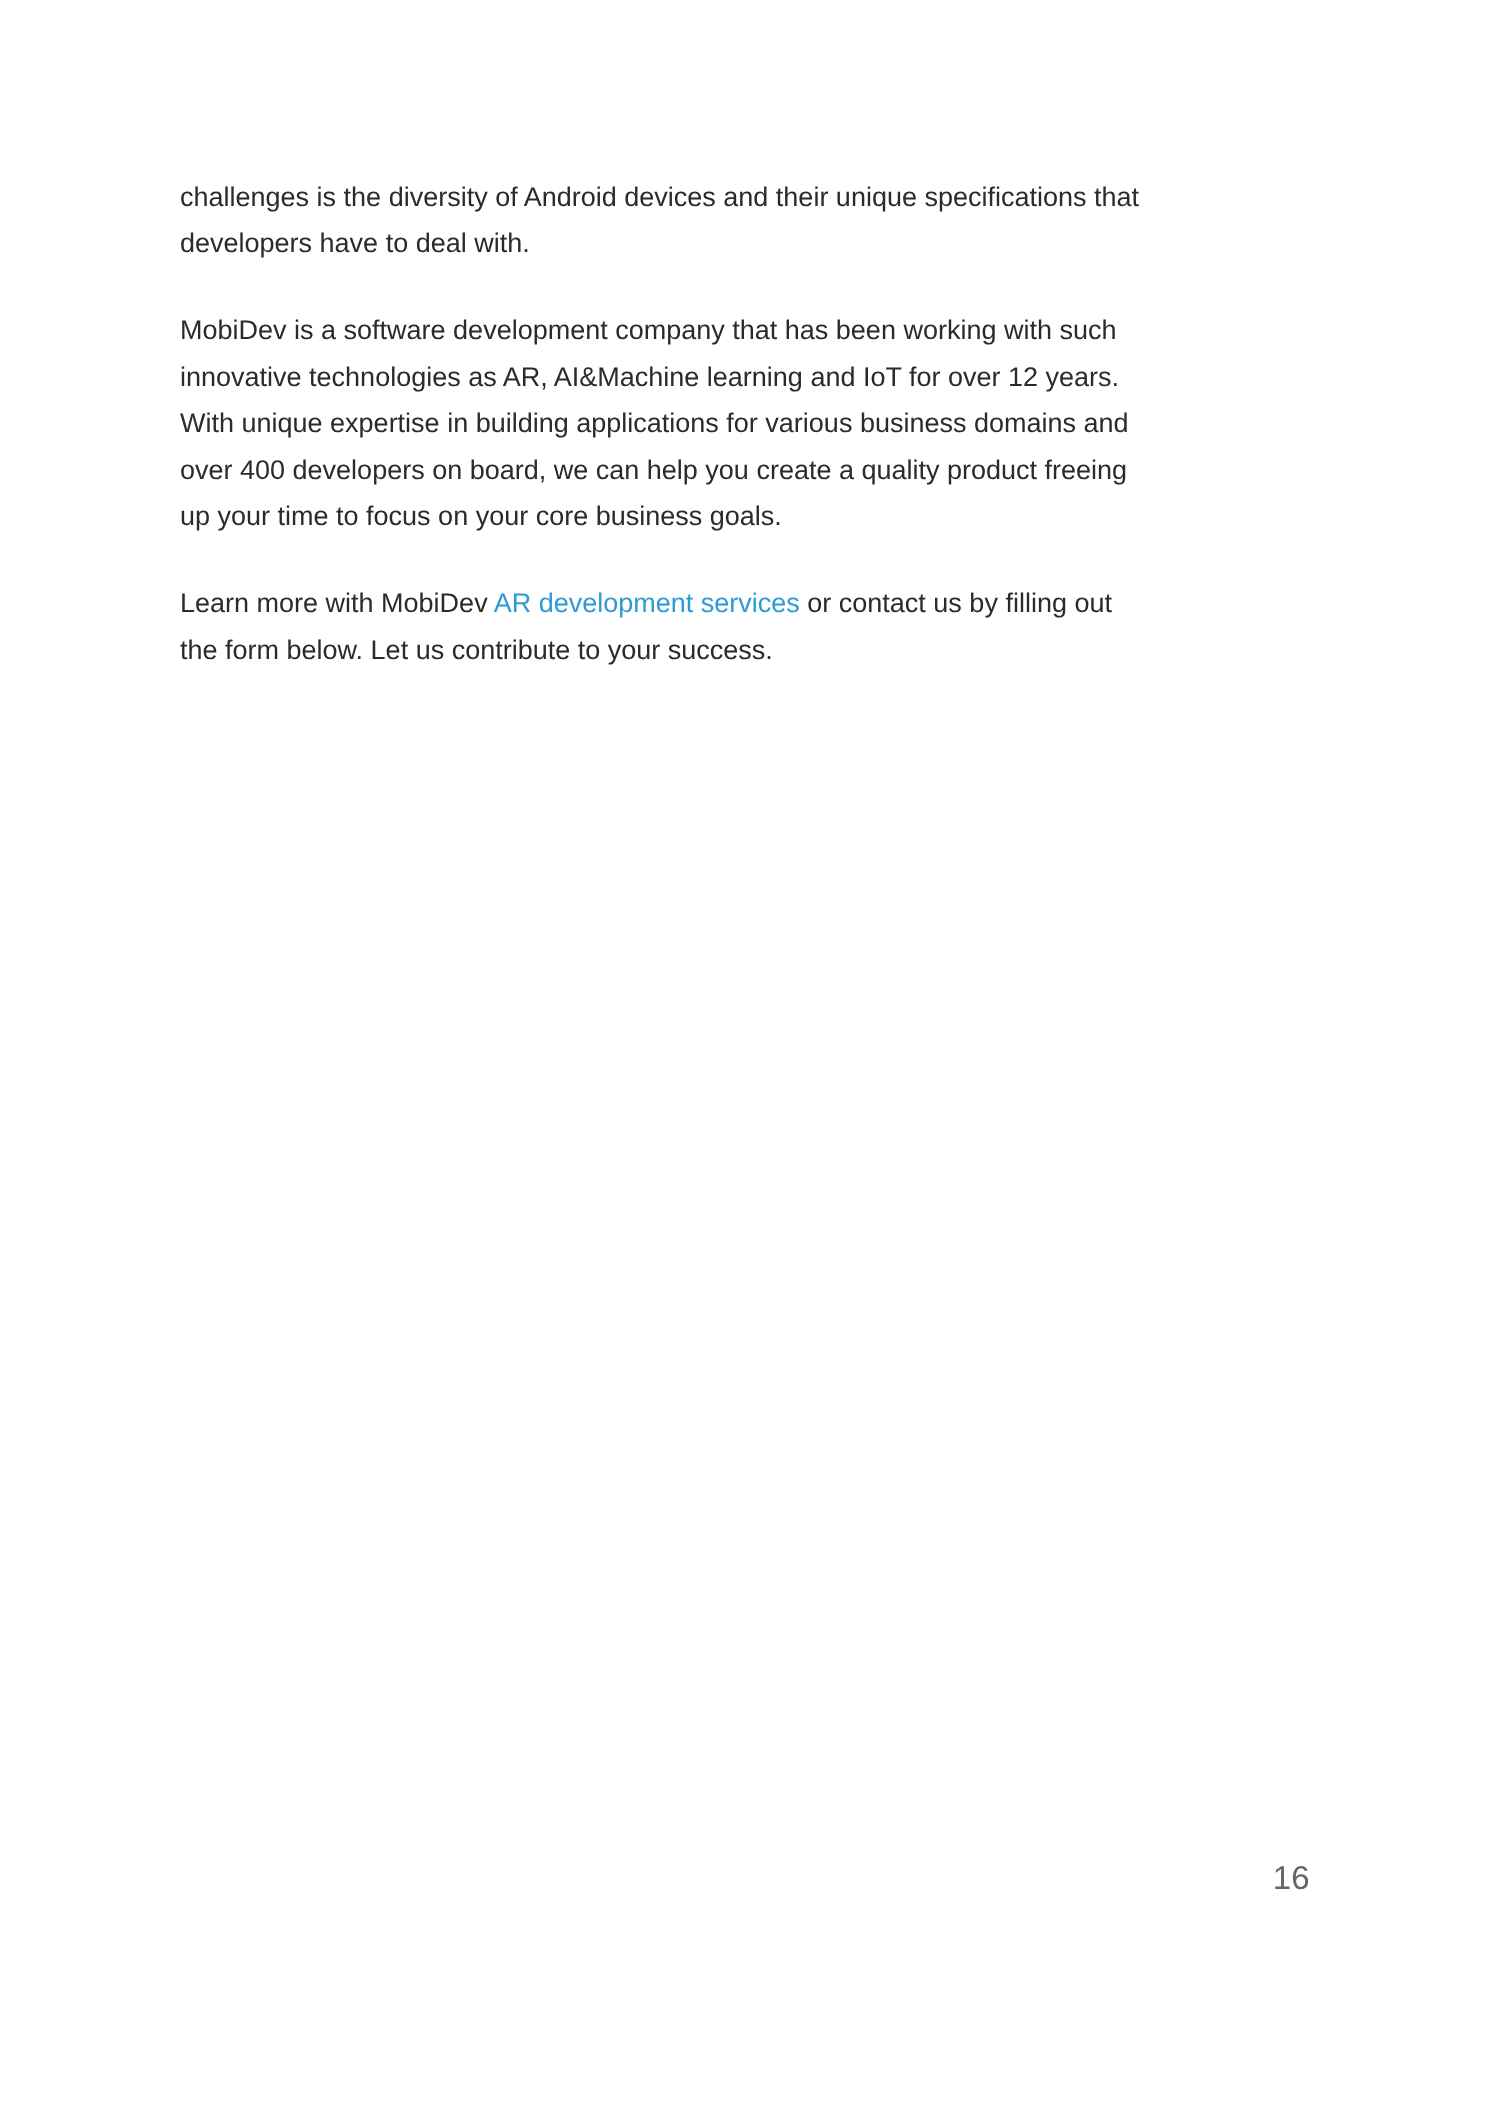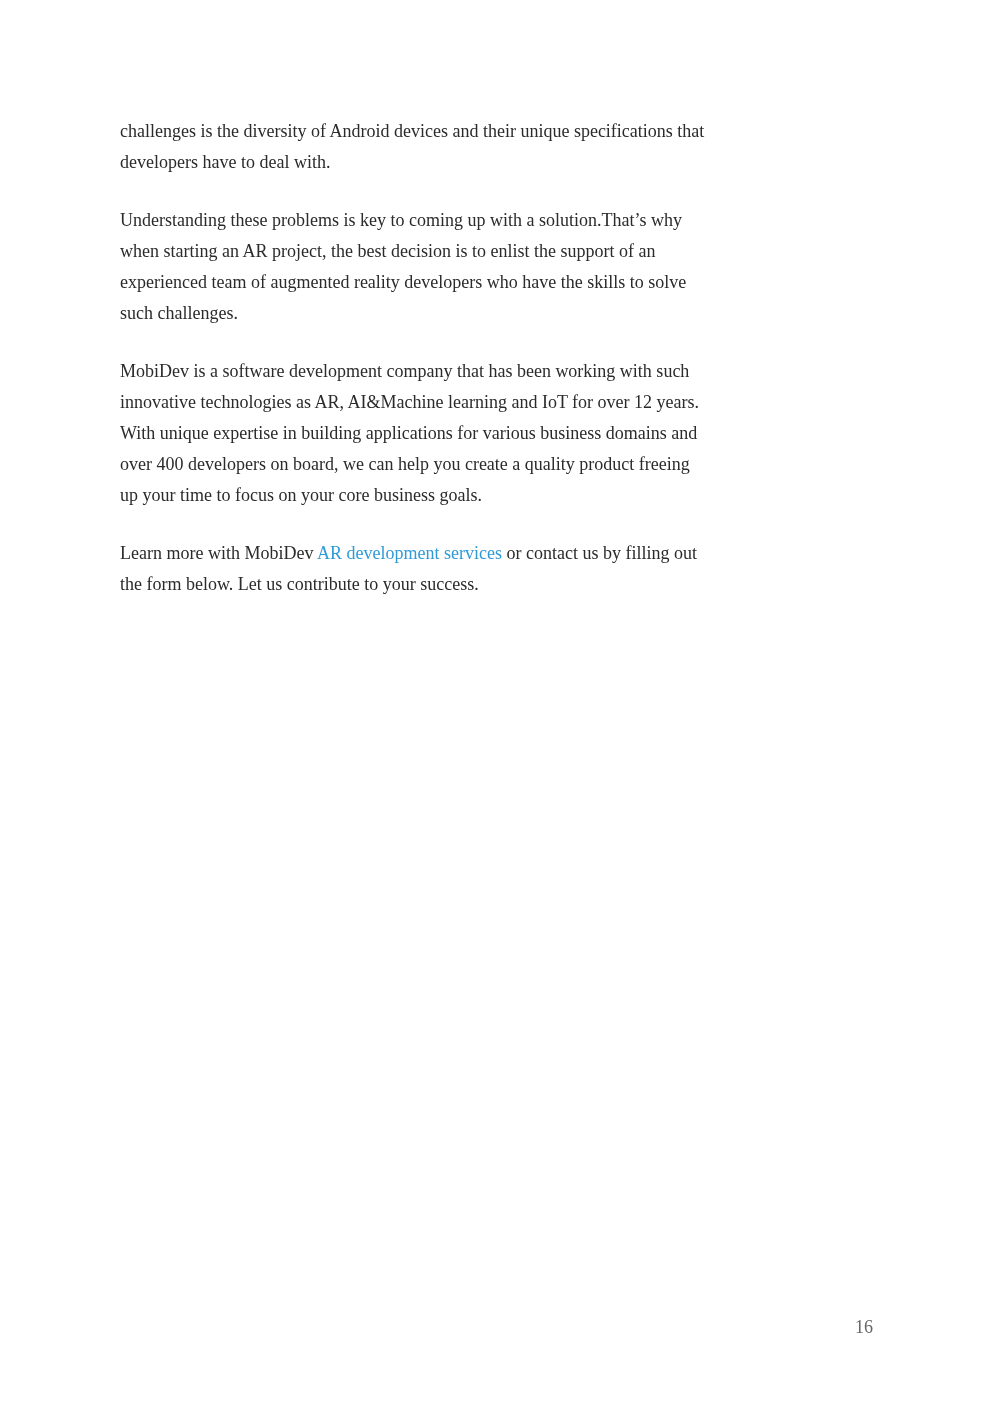--- a/index.html
+++ b/index.html
@@ -1,15 +1,15 @@
 <!DOCTYPE html>
 <html style="--page-bg: #ffffff; --text-color: #2b2b2b; --link-color: #2e9ad6; --page-number-color: #666666;"><head>
 <meta charset="utf-8">
 <style>
-  * { box-sizing: border-box; font-family: Liberation Serif, serif; }
+  * { box-sizing: border-box; }
   html, body {
     margin: 0;
     padding: 0;
     background: #ffffff;
   }
   .page {
     position: relative;
     width: 993px;
     height: 1403px;
     background: var(--page-bg, #ffffff);
@@ -31,38 +31,34 @@
     letter-spacing: 0;
   }
   .link {
     color: var(--link-color, #2e9ad6);
     text-decoration: none;
     cursor: pointer;
     margin-top: 44px;
   }
   .page-number {
     position: absolute;
-    top: 1315px;
+    top: 1240px;
     right: 120px;
-    font-size: 18px;
+    font-size: 22px;
     line-height: 24px;
     color: var(--page-number-color, #666666);
   }
 </style>
 </head>
 <body>
 
 <div class="page">
   <main class="content">
     <p class="para">challenges is the diversity of Android devices and their unique specifications that
 developers have to deal with.</p>
-    <p class="para">Understanding these problems is key to coming up with a solution.That’s why
-when starting an AR project, the best decision is to enlist the support of an
-experienced team of augmented reality developers who have the skills to solve
-such challenges.</p>
     <p class="para">MobiDev is a software development company that has been working with such
 innovative technologies as AR, AI&amp;Machine learning and IoT for over 12 years.
 With unique expertise in building applications for various business domains and
 over 400 developers on board, we can help you create a quality product freeing
 up your time to focus on your core business goals.</p>
     <p class="para"><span>Learn more with MobiDev </span><a class="link" href="#">AR development services</a><span> or contact us by filling out
 the form below. Let us contribute to your success.</span></p>
   </main>
   <div class="page-number">16</div>
 </div>

